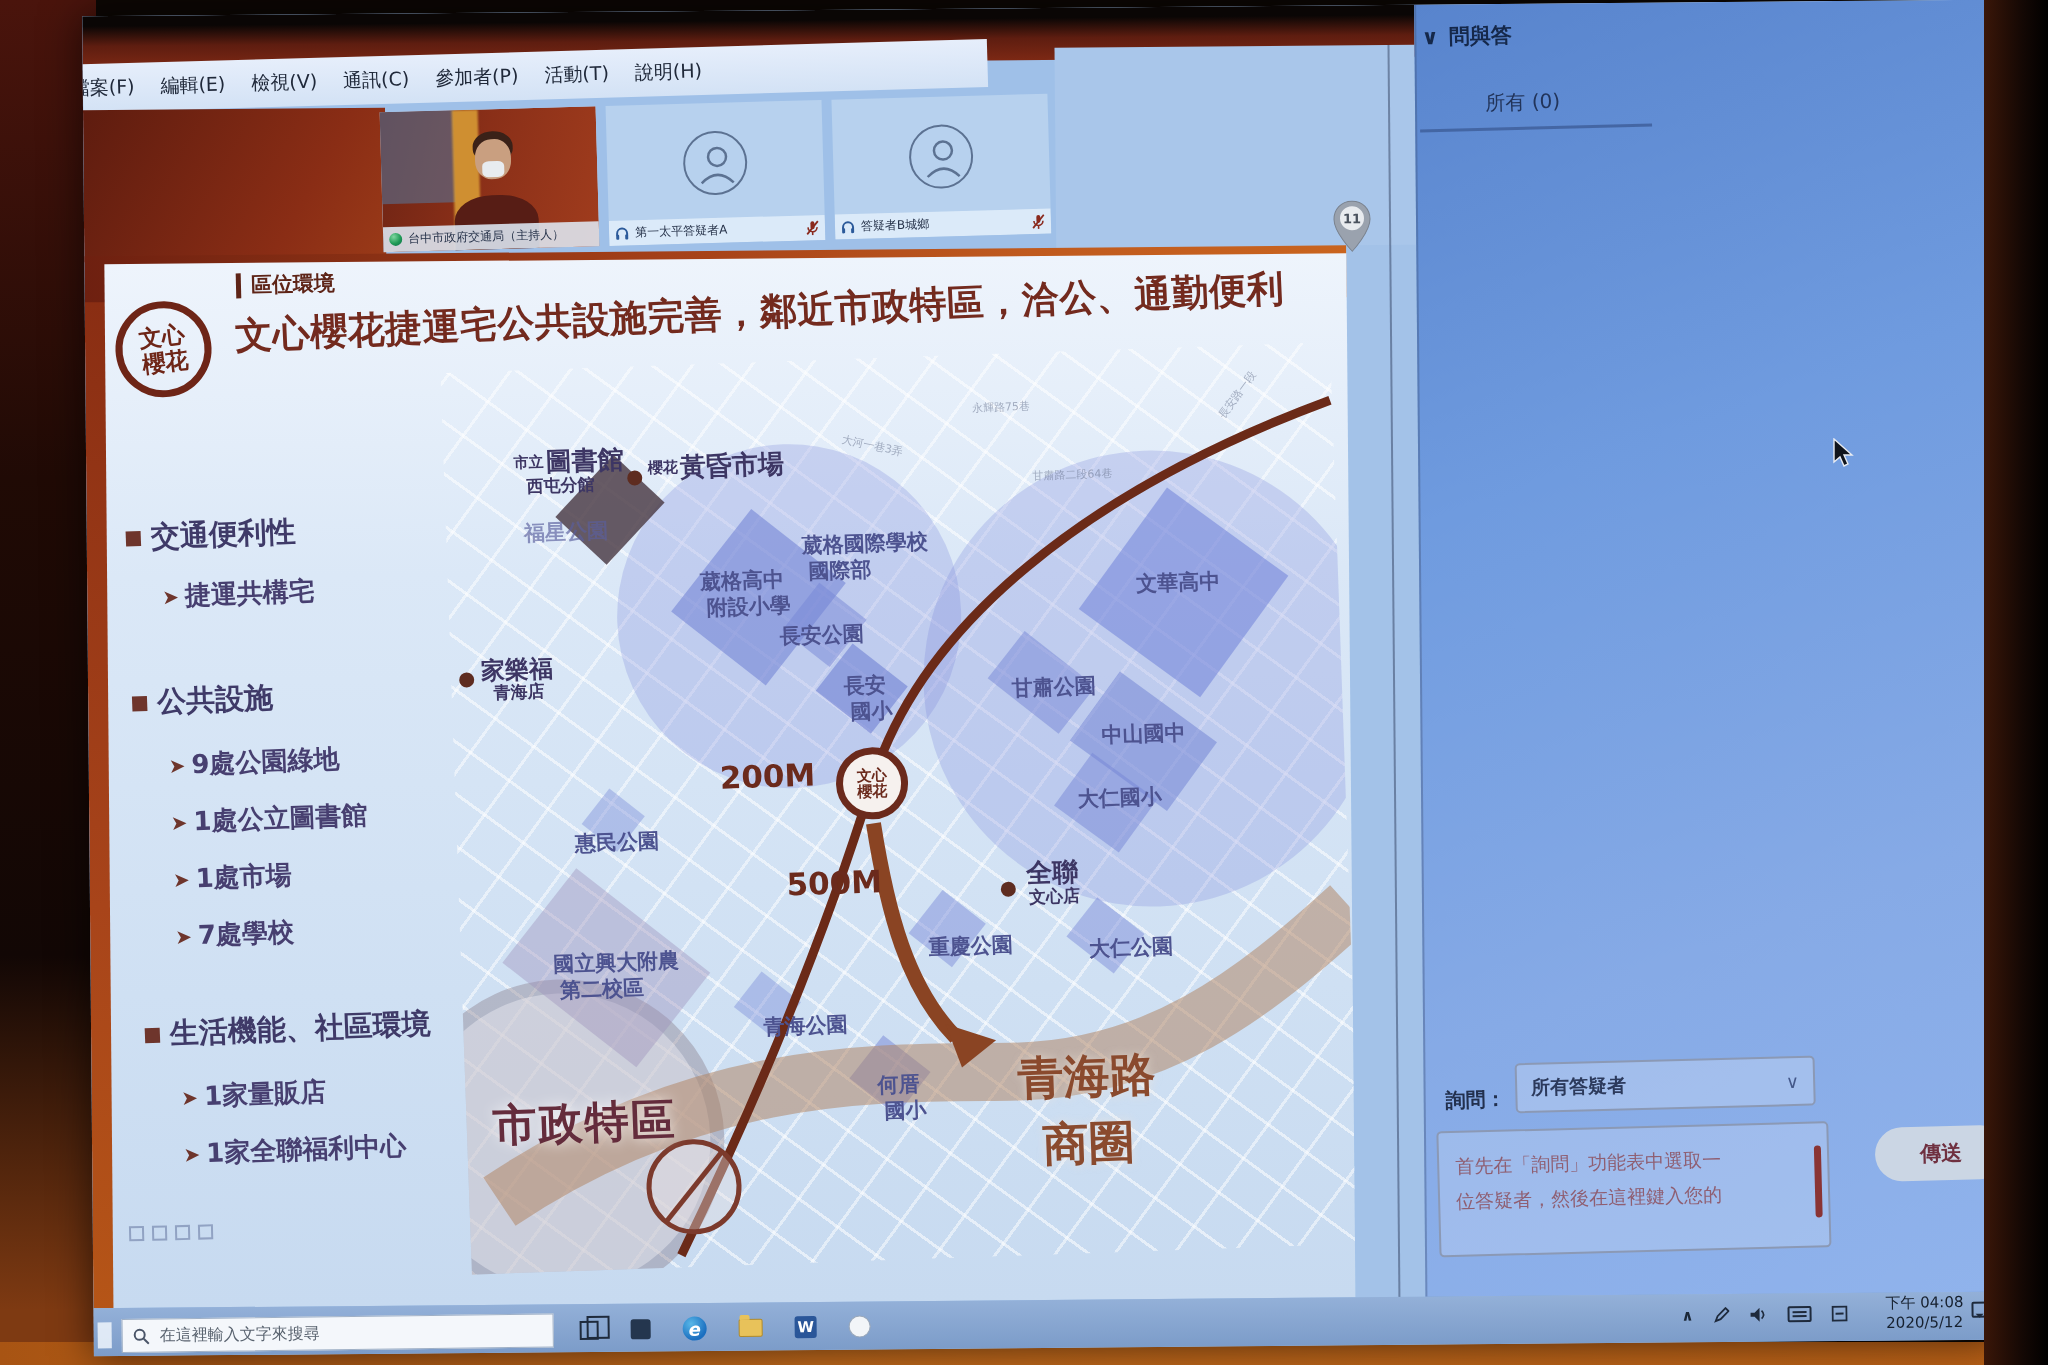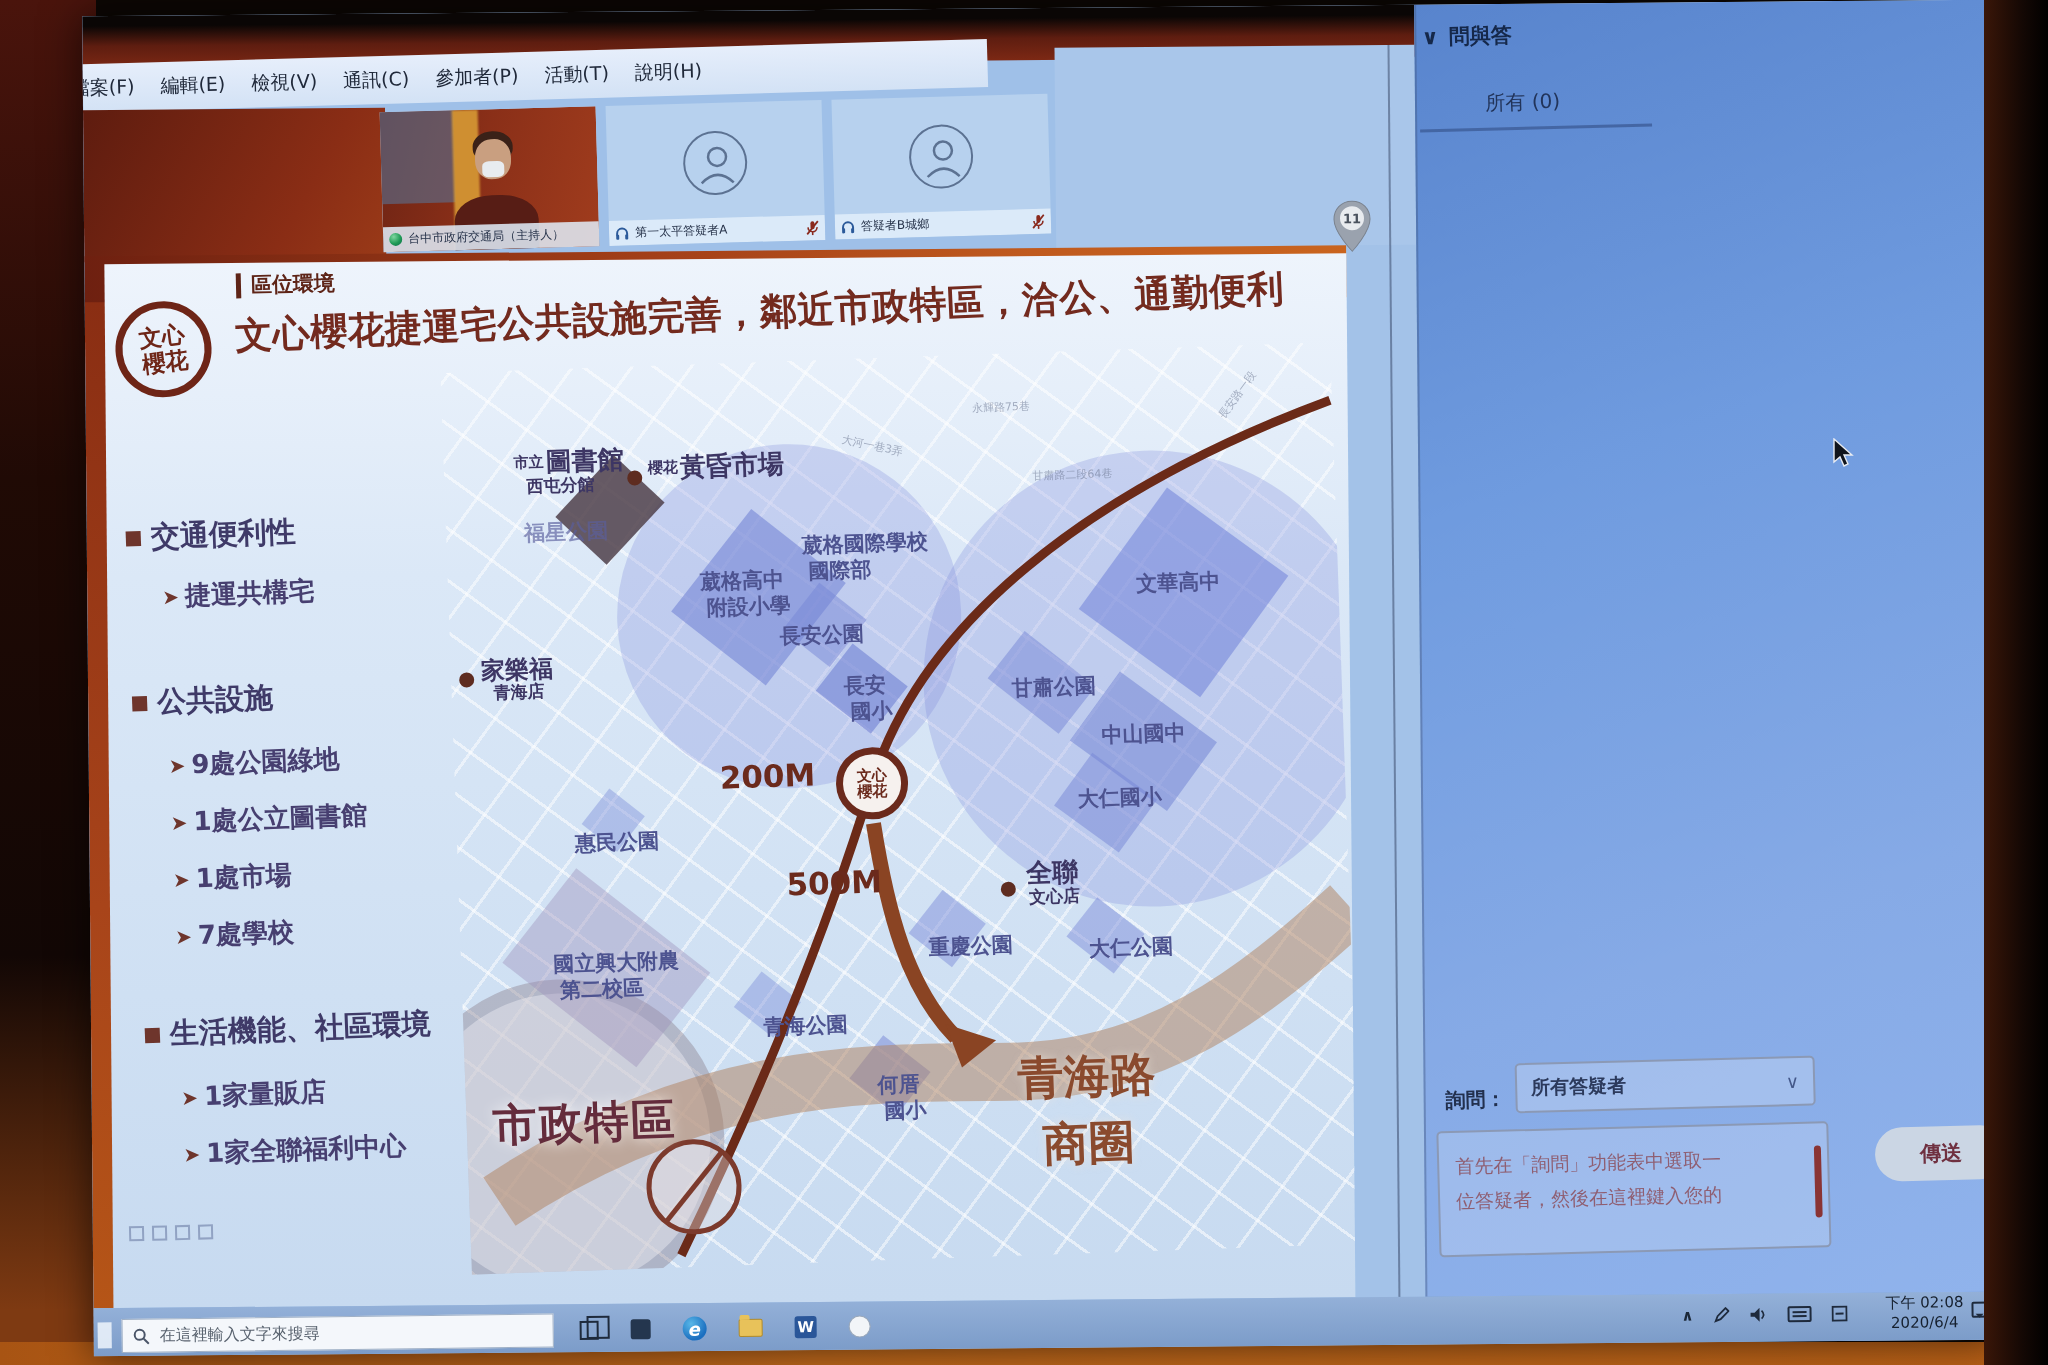--- a/index.html
+++ b/index.html
@@ -468,22 +468,22 @@
             <polygon points="1,6 5,6 10,1 10,15 5,10 1,10" fill="#1e2a3c"></polygon>
             <path d="M12 4 Q16 8 12 12" fill="none" stroke="#1e2a3c" stroke-width="1.6"></path>
           </svg>
           <div class="icon-kbd"></div>
           <svg width="16" height="16" viewBox="0 0 16 16">
             <rect x="1" y="1" width="14" height="14" fill="none" stroke="#1e2a3c" stroke-width="2"></rect>
             <line x1="4" y1="8" x2="12" y2="8" stroke="#1e2a3c" stroke-width="2"></line>
           </svg>
         </div>
         <div class="clock">
-          <div>下午 02:08</div>
-          <div>2020/6/4</div>
+          <div>下午 04:08</div>
+          <div>2020/5/12</div>
         </div>
         <div class="icon-notif"></div>
       </div>
     </div>
   </div>
 
   <div class="cursor">
     <svg width="26" height="30" viewBox="0 0 26 30">
       <polygon points="2,1 2,24 8,19 12,28 16,26 12,17 20,17" fill="#10141c" stroke="#e8ecf2" stroke-width="1.4"></polygon>
     </svg>

